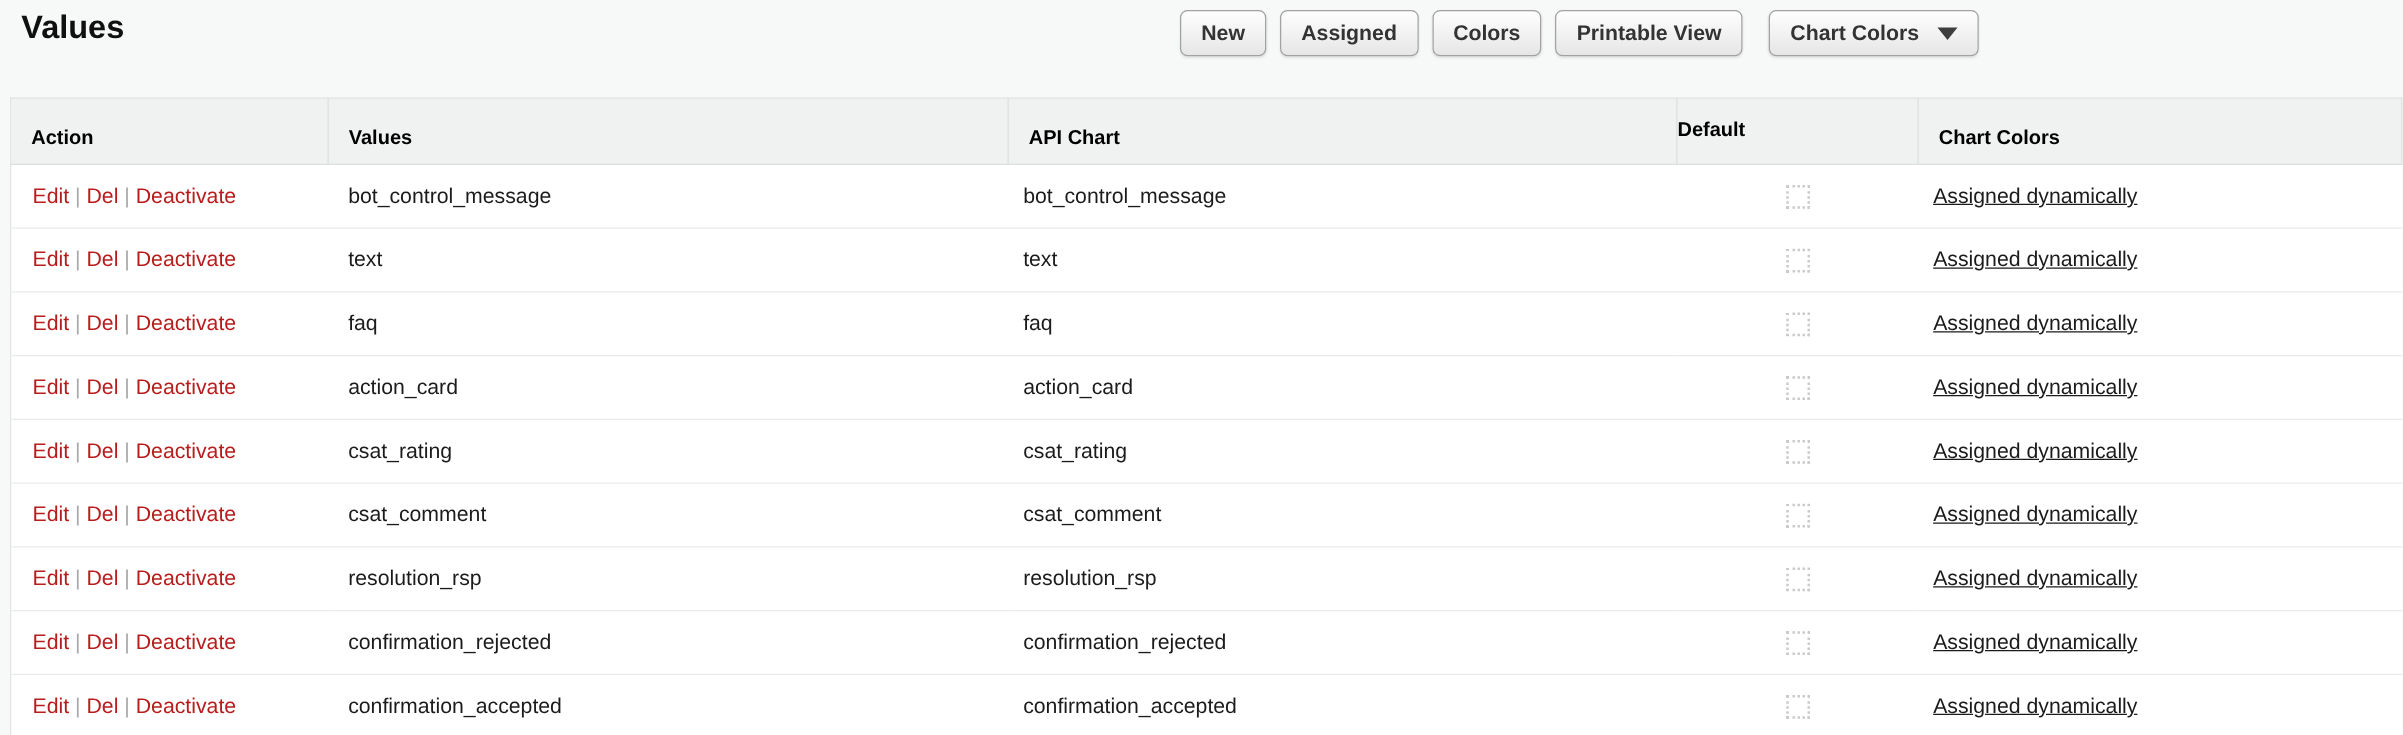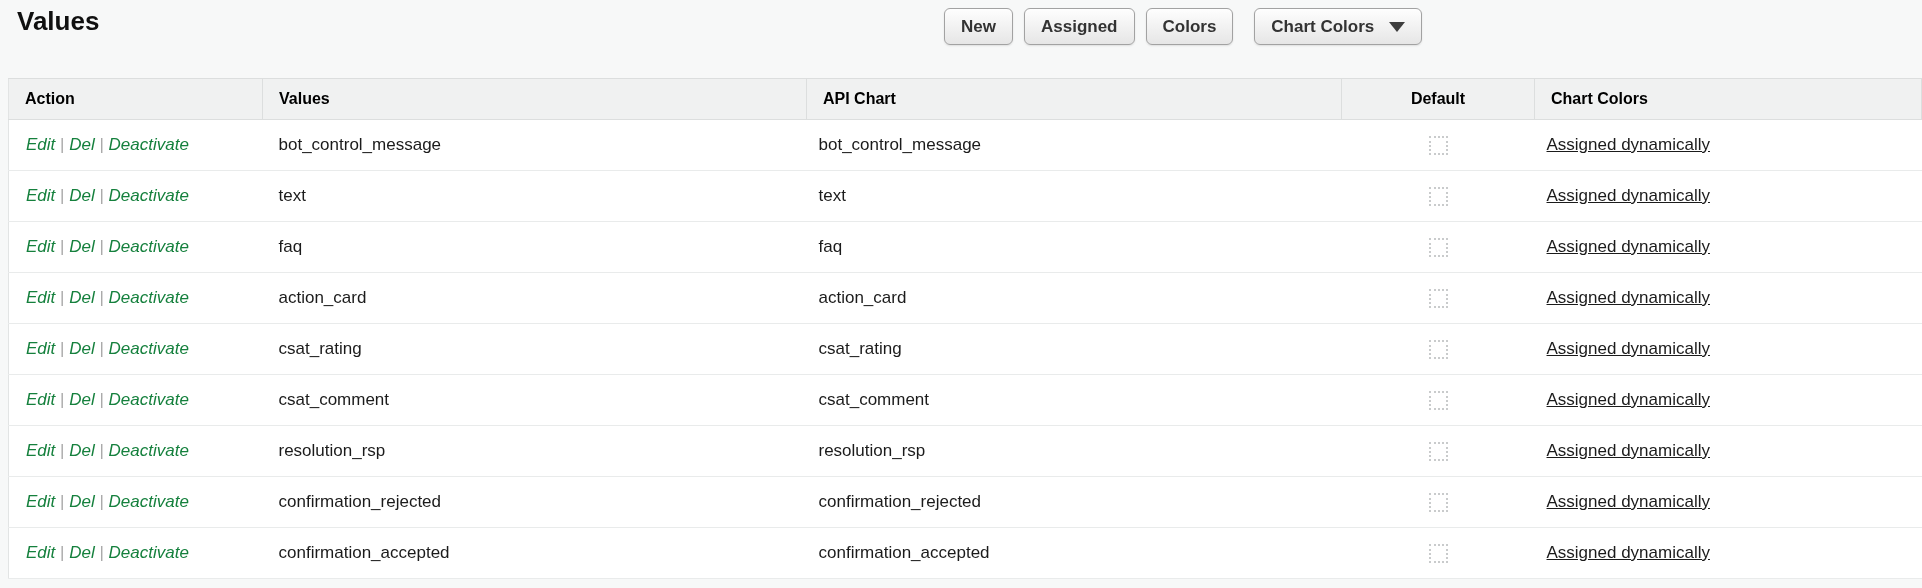--- a/index.html
+++ b/index.html
@@ -66,48 +66,47 @@
     background: #ffffff;
   }
   .values-table thead th {
     height: 40px;
     background: #f0f1f1;
     border: 1px solid #dcdede;
     font-size: 16px;
     font-weight: bold;
     color: #000;
     text-align: left;
-    padding: 0 0 0 16px;
+    padding: 12px 0 0 16px;
     vertical-align: middle;
   }
   .values-table thead th.col-default {
-    text-align: center;
+    text-align: left;
     padding: 0;
   }
   .values-table tbody td {
     height: 50px;
     border-bottom: 1px solid #e9ebeb;
     font-size: 17px;
     color: #1b1b1b;
     vertical-align: middle;
     padding: 0 0 0 16px;
     white-space: nowrap;
     overflow: hidden;
   }
   .values-table tbody td.cell-action { padding-left: 17px; }
   .values-table tbody td.cell-api { padding-left: 12px; }
   .values-table tbody td.cell-chart { padding-left: 12px; text-decoration: underline; }
   .values-table tbody td.cell-default { text-align: center; padding: 0; }
   .values-table tbody tr td:first-child,
   .values-table thead th:first-child { border-left: 1px solid #e2e4e4; }
   .lnk {
-    color: #15803d;
+    color: #b91c1c;
     text-decoration: none;
     cursor: pointer;
-    font-style: italic;
   }
   .sep {
     color: #a9a9a9;
   }
   .checkbox-disabled {
     display: inline-block;
     width: 15px;
     height: 15px;
     border: 2px dotted #c9cbcc;
     background: #fff;
@@ -116,20 +115,21 @@
 </style>
 </head>
 <body>
 
 <div class="topbar">
   <div class="page-title">Values</div>
   <div class="toolbar">
     <button class="btn">New</button>
     <button class="btn">Assigned</button>
     <button class="btn">Colors</button>
+    <button class="btn">Printable View</button>
     <button class="btn dropdown-btn">
       <span>Chart Colors</span>
       <span class="caret-down"></span>
     </button>
   </div>
 </div>
 
 <table class="values-table">
   <colgroup>
     <col style="width:254px">

